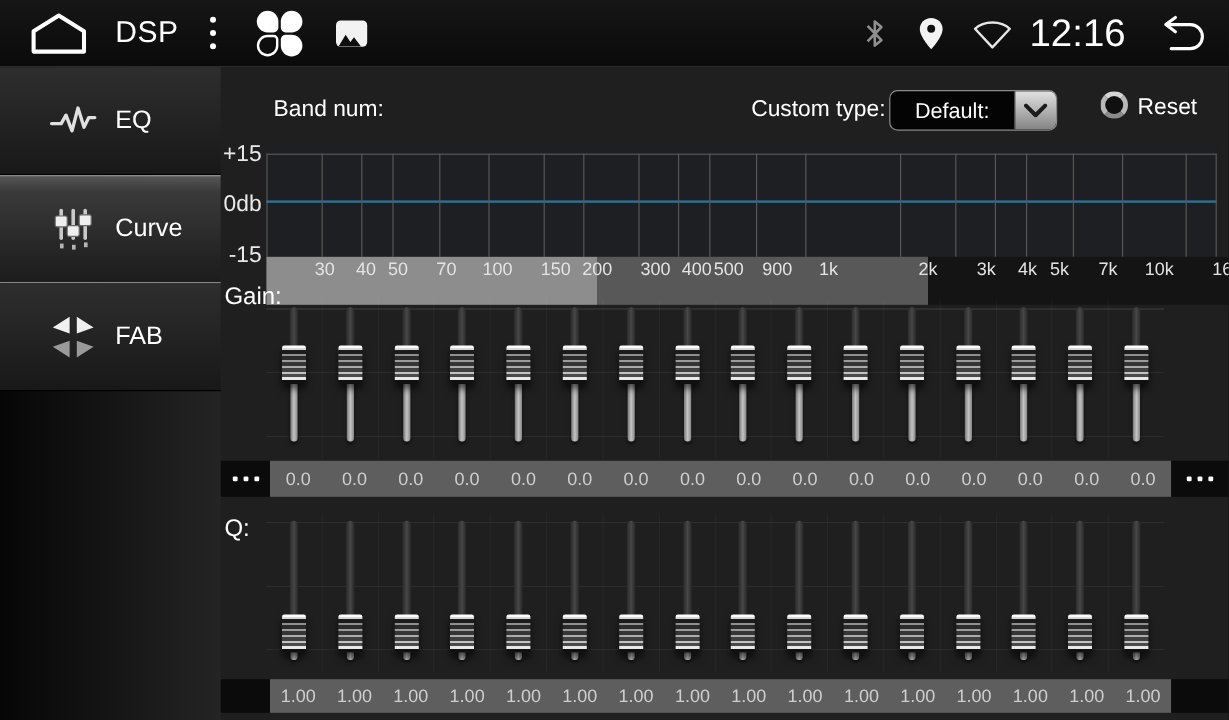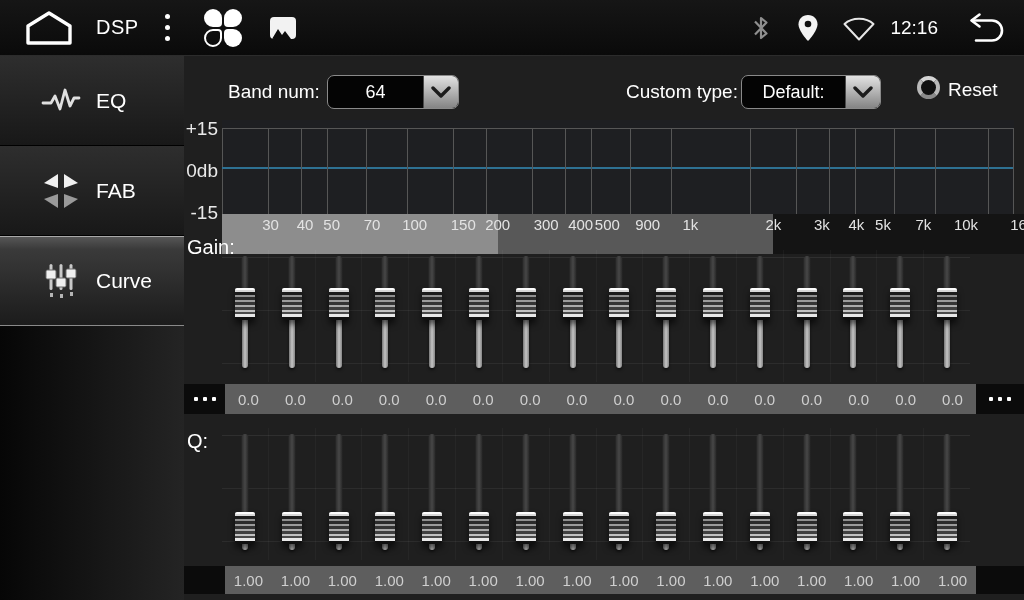--- a/index.html
+++ b/index.html
@@ -7,33 +7,33 @@
          background:#1f1f1f;font-family:"Liberation Sans",sans-serif;
          -webkit-font-smoothing:antialiased;color:#fff;}
 
   
   .topbar{position:absolute;left:0;top:0;width:1024px;height:56px;
           background:linear-gradient(#161616,#0a0a0a);
           border-bottom:1px solid #2c2c2c;box-sizing:border-box;
           display:flex;align-items:center;}
   .tb-left{display:flex;align-items:center;gap:0;}
   .home-ic{margin-left:24px;}
-  .tb-title{font-size:20px;margin-left:22px;letter-spacing:.5px;}
+  .tb-title{font-size:25px;margin-left:22px;letter-spacing:.5px;}
   .kebab{margin-left:26px;display:flex;flex-direction:column;gap:6px;}
   .kebab i{width:5px;height:5px;border-radius:50%;background:#fff;display:block;}
   .clover{margin-left:34px;position:relative;width:40px;height:40px;}
   .petal{position:absolute;width:18px;height:18px;background:#fff;box-sizing:border-box;}
   .p-tl{left:0;top:1px;border-radius:50% 50% 4px 50%;}
   .p-tr{left:20px;top:1px;border-radius:50% 50% 50% 4px;}
   .p-br{left:20px;top:21px;border-radius:4px 50% 50% 50%;}
   .p-bl{left:0;top:21px;border-radius:50% 4px 50% 50%;background:transparent;border:2.5px solid #fff;}
   .gallery{margin-left:26px;width:26px;height:22px;background:#f2f2f2;border-radius:4px;
            display:flex;align-items:flex-end;justify-content:center;overflow:hidden;}
   .tb-right{margin-left:auto;display:flex;align-items:center;}
-  .tb-time{font-size:19px;margin-left:14px;}
+  .tb-time{font-size:32px;margin-left:14px;}
   .back-ic{margin-left:22px;margin-right:18px;}
 
   
   .sidebar{position:absolute;left:0;top:56px;width:184px;height:544px;
            background:linear-gradient(90deg,#060606,#242424);}
   .side-item{height:90px;display:flex;align-items:center;box-sizing:border-box;
              background:linear-gradient(180deg,#2e2e2e,#181818);
              border-bottom:1px solid #000;cursor:pointer;}
   .side-item .s-ic{width:46px;margin-left:38px;display:flex;justify-content:center;}
   .side-item .s-lb{margin-left:12px;font-size:21px;color:#fff;}
@@ -162,60 +162,52 @@
 
   <div class="sidebar">
     <div class="side-item">
       <span class="s-ic">
         <svg width="40" height="30" viewBox="0 0 40 30">
           <path d="M2 17 H10 L14 10 L19 23 L24 4 L29 20 L33 12 H38" fill="none" stroke="#e0e0e0" stroke-width="2.8" stroke-linejoin="round" stroke-linecap="round"></path>
         </svg>
       </span>
       <span class="s-lb">EQ</span>
     </div>
-    <div class="side-item">
-      <span class="s-ic">
-        <svg width="40" height="40" viewBox="0 0 40 40">
-          <polygon points="17,3 17,17 3,12" fill="#f0f0f0"></polygon>
-          <polygon points="23,3 23,17 37,12 " fill="#f0f0f0"></polygon>
-          <polygon points="17,23 17,37 3,28" fill="#9a9a9a"></polygon>
-          <polygon points="23,23 23,37 37,28" fill="#9a9a9a"></polygon>
-        </svg>
-      </span>
-      <span class="s-lb">FAB</span>
-    </div>
     <div class="side-item sel">
       <span class="s-ic">
         <svg width="36" height="38" viewBox="0 0 36 38">
           <rect x="6.5" y="2" width="3" height="26" rx="1.5" fill="#c9c9c9"></rect>
           <rect x="16.5" y="2" width="3" height="26" rx="1.5" fill="#c9c9c9"></rect>
           <rect x="26.5" y="2" width="3" height="26" rx="1.5" fill="#c9c9c9"></rect>
           <rect x="3" y="8" width="10" height="9" rx="1.5" fill="#efefef" stroke="#6a6a6a"></rect>
           <rect x="13" y="16" width="10" height="9" rx="1.5" fill="#efefef" stroke="#6a6a6a"></rect>
           <rect x="23" y="7" width="10" height="9" rx="1.5" fill="#efefef" stroke="#6a6a6a"></rect>
           <rect x="7" y="31" width="3" height="4" fill="#b5b5b5"></rect>
           <rect x="17" y="32" width="3" height="4" fill="#b5b5b5"></rect>
           <rect x="27" y="30" width="3" height="4" fill="#b5b5b5"></rect>
         </svg>
       </span>
       <span class="s-lb">Curve</span>
     </div>
+    <div class="side-item">
+      <span class="s-ic">
+        <svg width="40" height="40" viewBox="0 0 40 40">
+          <polygon points="17,3 17,17 3,12" fill="#f0f0f0"></polygon>
+          <polygon points="23,3 23,17 37,12 " fill="#f0f0f0"></polygon>
+          <polygon points="17,23 17,37 3,28" fill="#9a9a9a"></polygon>
+          <polygon points="23,23 23,37 37,28" fill="#9a9a9a"></polygon>
+        </svg>
+      </span>
+      <span class="s-lb">FAB</span>
+    </div>
   </div>
 
   <div class="main">
 
     <span class="ctl-label" style="left:44px;top:25px;">Band num:</span>
-    <div class="dropdown" style="left:143px;top:19px;width:132px;">
-      <span class="dd-val">64</span>
-      <span class="dd-btn">
-        <svg width="20" height="12" viewBox="0 0 20 12">
-            <path d="M2 2 L10 10 L18 2" fill="none" stroke="#1c1c1c" stroke-width="3.4" stroke-linecap="round" stroke-linejoin="round"></path>
-          </svg>
-      </span>
-    </div>
 
     <span class="ctl-label" style="left:442px;top:25px;">Custom type:</span>
     <div class="dropdown" style="left:557px;top:19px;width:140px;">
       <span class="dd-val">Default:</span>
       <span class="dd-btn">
         <svg width="20" height="12" viewBox="0 0 20 12">
             <path d="M2 2 L10 10 L18 2" fill="none" stroke="#1c1c1c" stroke-width="3.4" stroke-linecap="round" stroke-linejoin="round"></path>
           </svg>
       </span>
     </div>

